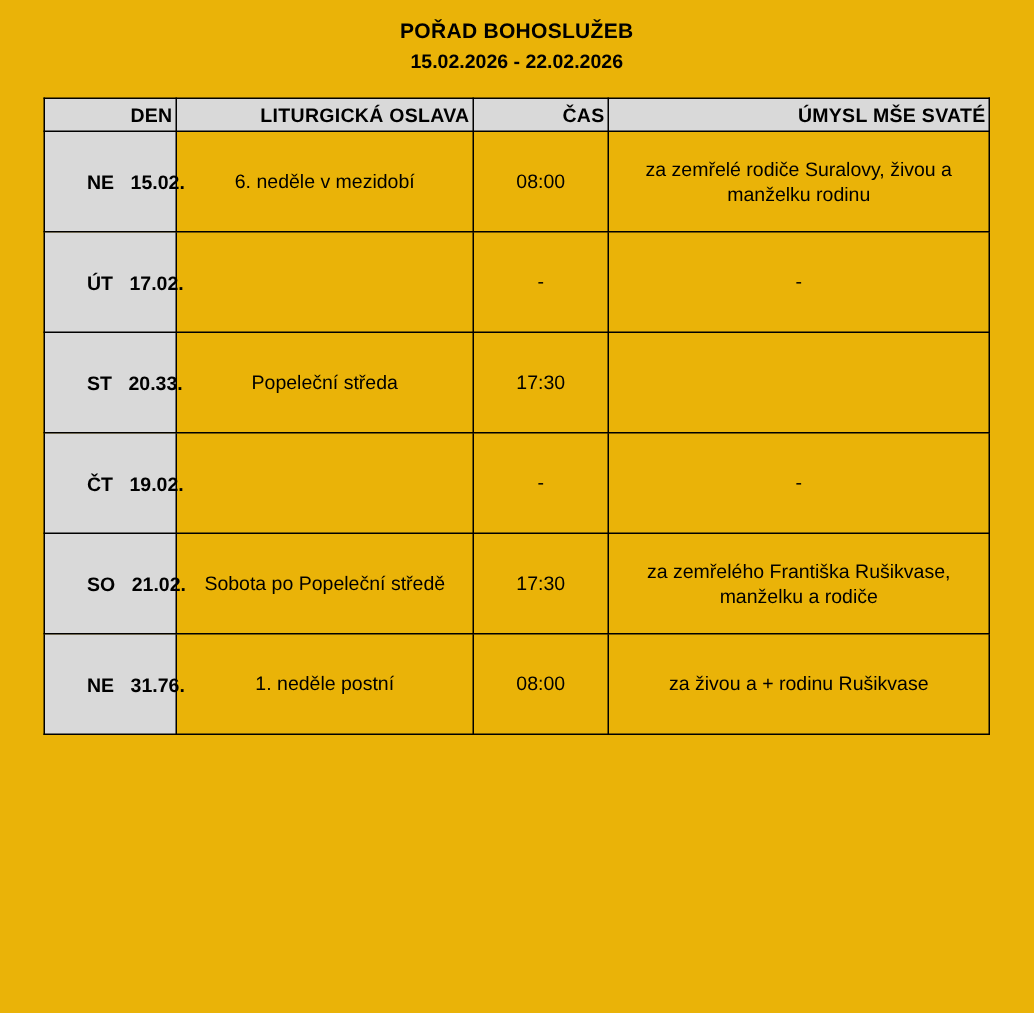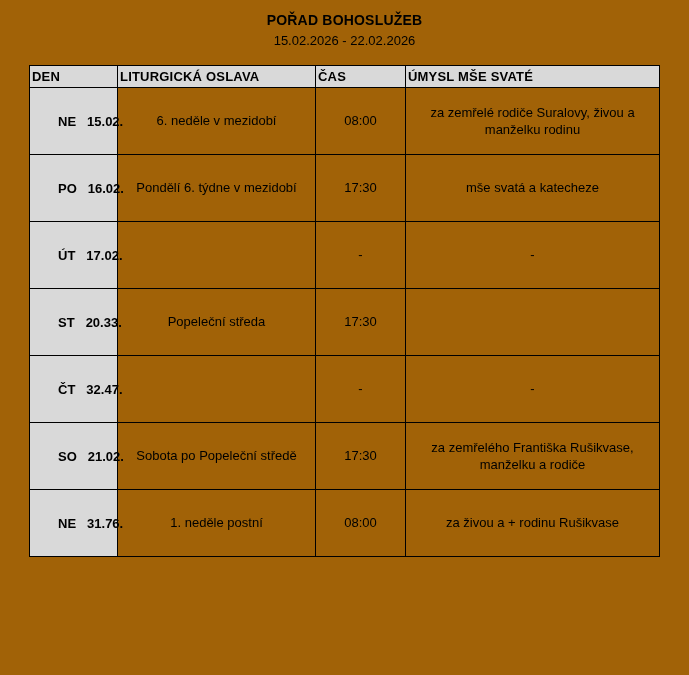--- a/index.html
+++ b/index.html
@@ -4,56 +4,56 @@
 <style>
   * { margin: 0; padding: 0; box-sizing: border-box; }
   html, body {
     background: #ffffff;
     font-family: "Liberation Sans", "DejaVu Sans", sans-serif;
     color: #000000;
   }
   .page {
     width: 689px;
     height: 675px;
-    background: #a16207;
+    background: #eab308;
     overflow: hidden;
     padding-top: 10px;
   }
   .title-block {
     text-align: center;
     line-height: 1.45;
     margin-bottom: 14px;
   }
   .title-line1, .title-line2 {
     font-size: 14px;
     font-weight: bold;
     letter-spacing: 0.2px;
   }
   .title-line3 {
     font-size: 13px;
-    font-weight: normal;
+    font-weight: bold;
     margin-top: 2px;
   }
   table.schedule {
     border-collapse: collapse;
     margin: 0 auto;
     width: 630px;
     table-layout: fixed;
   }
   table.schedule th,
   table.schedule td {
     border: 1.5px solid #000000;
     font-size: 13px;
     vertical-align: middle;
   }
   table.schedule th {
     background: #d9d9d9;
     font-weight: bold;
     height: 22px;
-    text-align: left;
+    text-align: right;
     padding: 2px 2px;
     letter-spacing: 0.2px;
   }
   col.col-den    { width: 88px; }
   col.col-oslava { width: 198px; }
   col.col-cas    { width: 90px; }
   col.col-umysl  { width: 254px; }
 
   tr.data-row { height: 67px; }
 
@@ -110,31 +110,20 @@
             <span>15.02.</span>
           </span>
         </td>
         <td class="celebration-cell">6. neděle v mezidobí</td>
         <td class="time-cell">08:00</td>
         <td class="intention-cell">za zemřelé rodiče Suralovy, živou a manželku rodinu</td>
       </tr>
       <tr class="data-row">
         <td class="day-cell">
           <span class="day-inner">
-            <span>PO</span>
-            <span>16.02.</span>
-          </span>
-        </td>
-        <td class="celebration-cell">Pondělí 6. týdne v mezidobí</td>
-        <td class="time-cell">17:30</td>
-        <td class="intention-cell">mše svatá a katecheze</td>
-      </tr>
-      <tr class="data-row">
-        <td class="day-cell">
-          <span class="day-inner">
             <span>ÚT</span>
             <span>17.02.</span>
           </span>
         </td>
         <td class="celebration-cell"></td>
         <td class="time-cell">-</td>
         <td class="intention-cell">-</td>
       </tr>
       <tr class="data-row">
         <td class="day-cell">
@@ -144,21 +133,21 @@
           </span>
         </td>
         <td class="celebration-cell">Popeleční středa</td>
         <td class="time-cell">17:30</td>
         <td class="intention-cell"></td>
       </tr>
       <tr class="data-row">
         <td class="day-cell">
           <span class="day-inner">
             <span>ČT</span>
-            <span>32.47.</span>
+            <span>19.02.</span>
           </span>
         </td>
         <td class="celebration-cell"></td>
         <td class="time-cell">-</td>
         <td class="intention-cell">-</td>
       </tr>
       <tr class="data-row">
         <td class="day-cell">
           <span class="day-inner">
             <span>SO</span>

